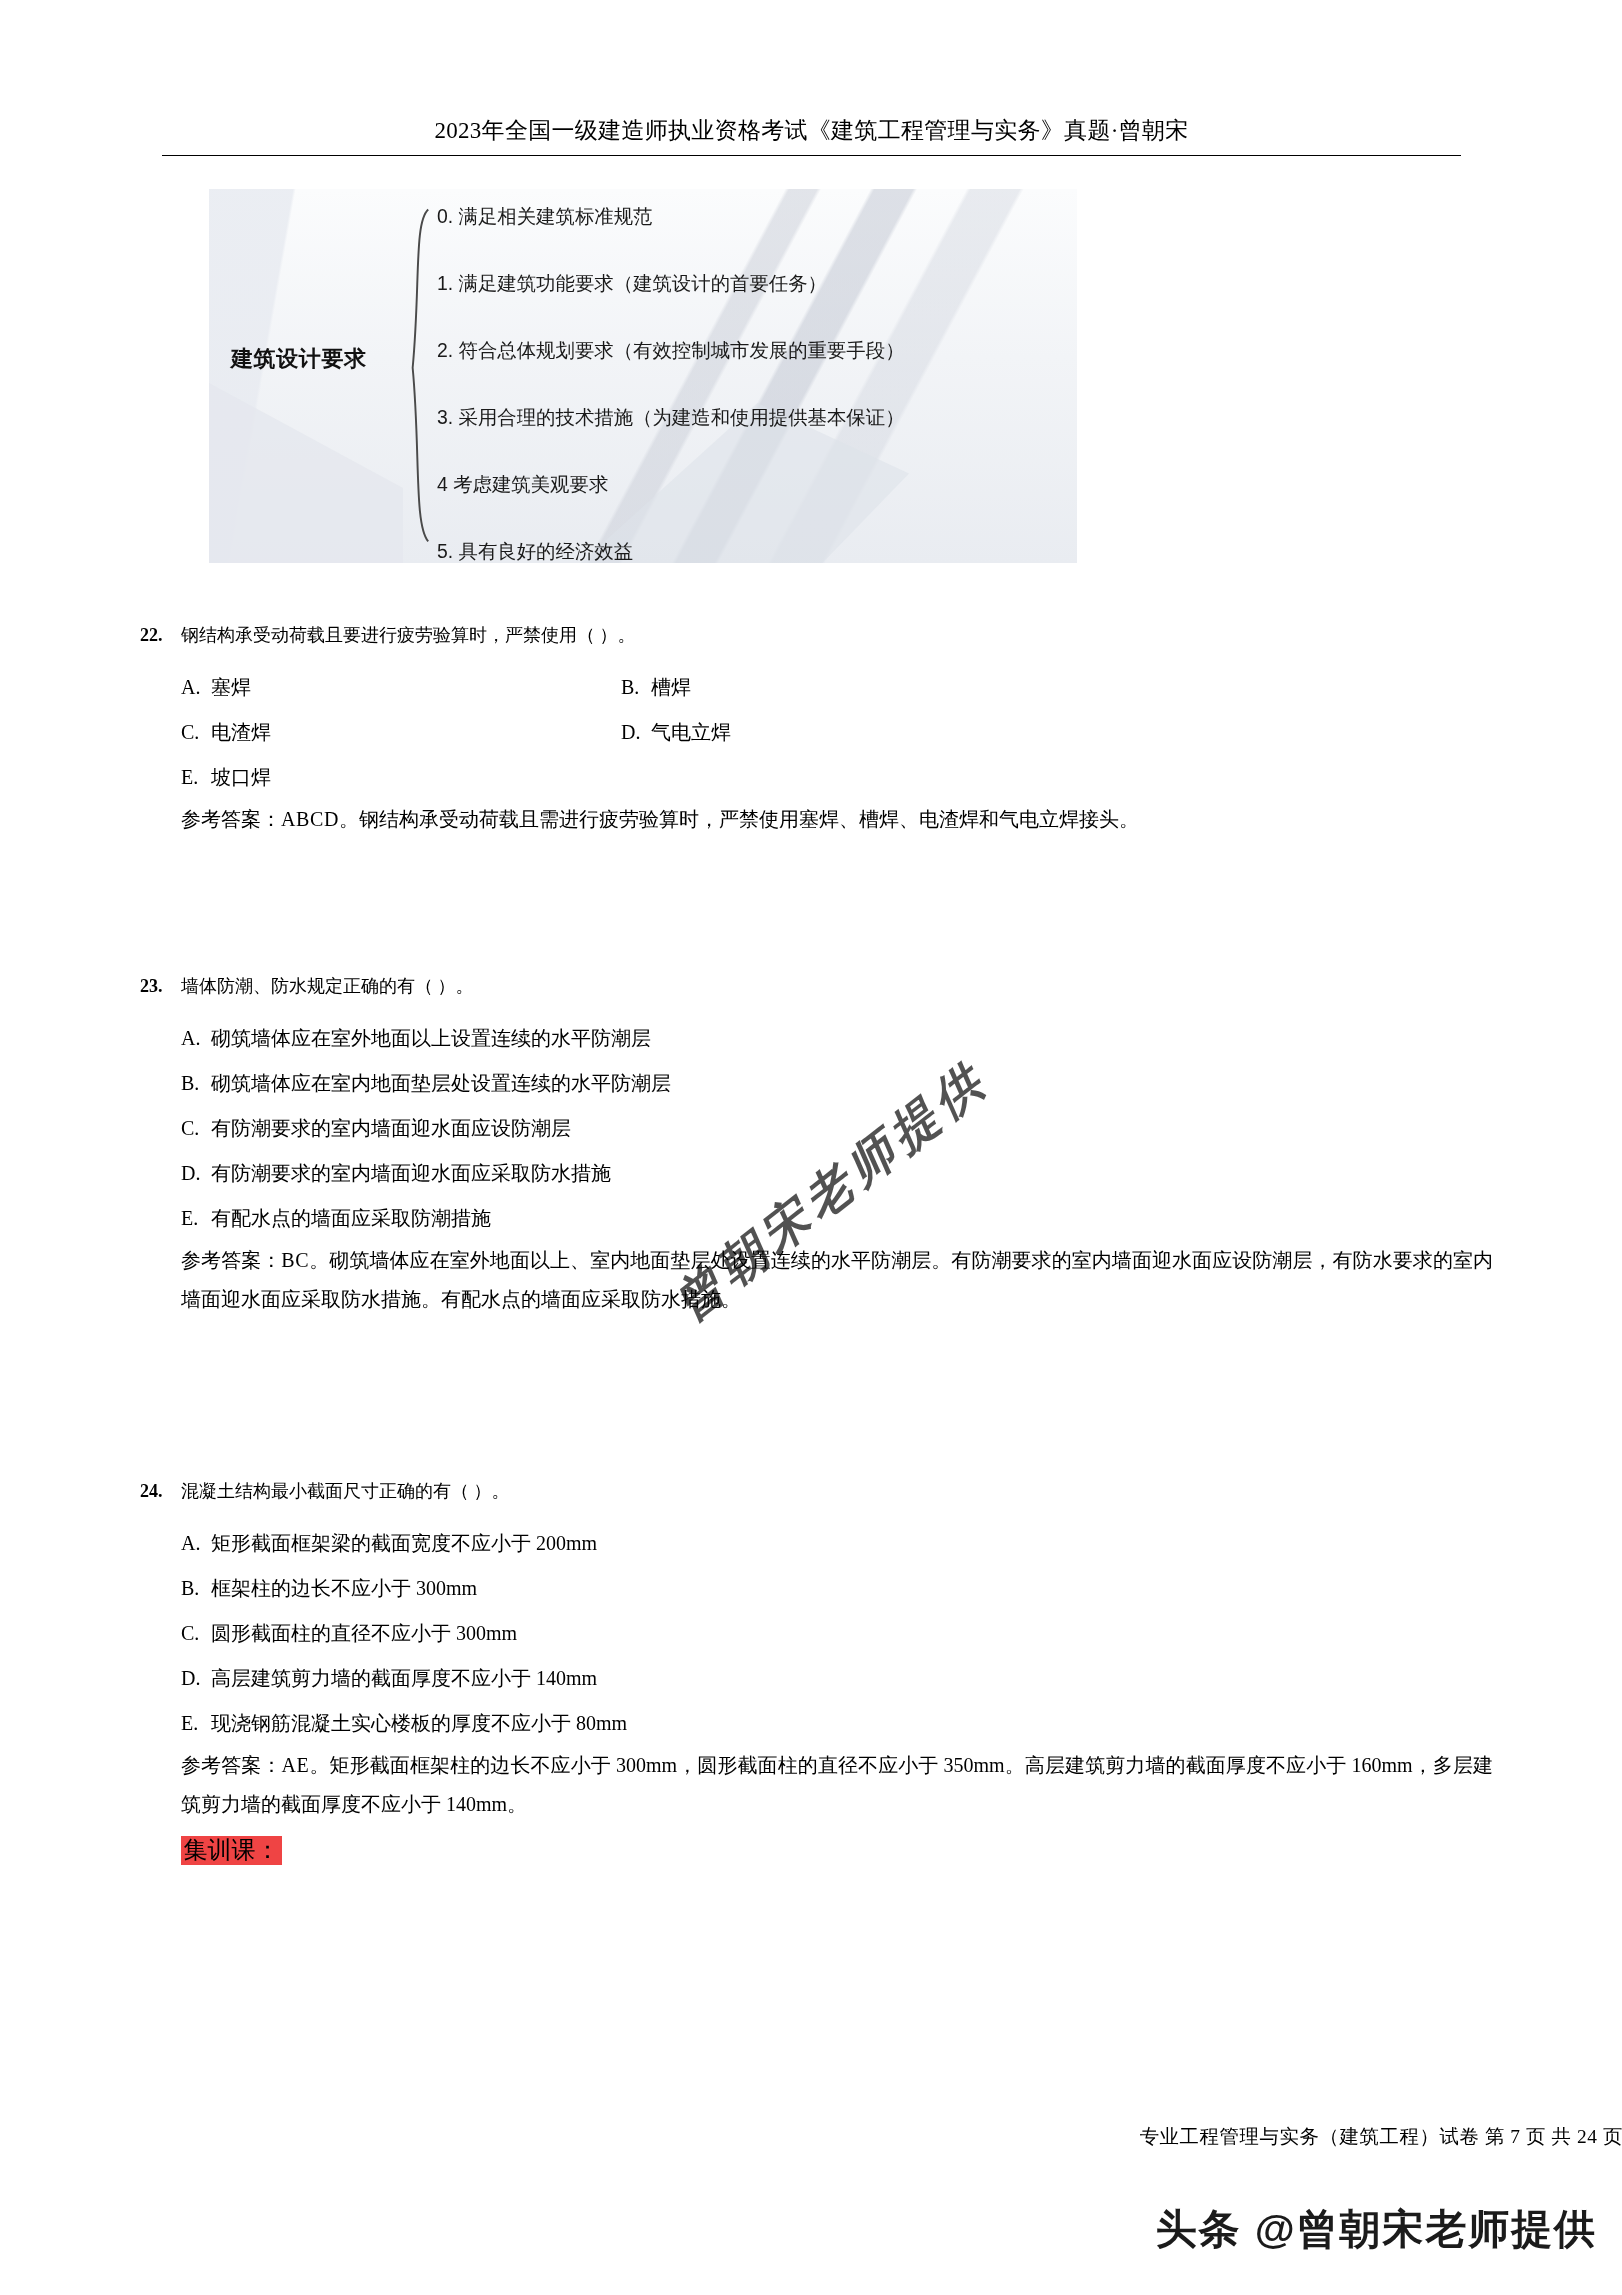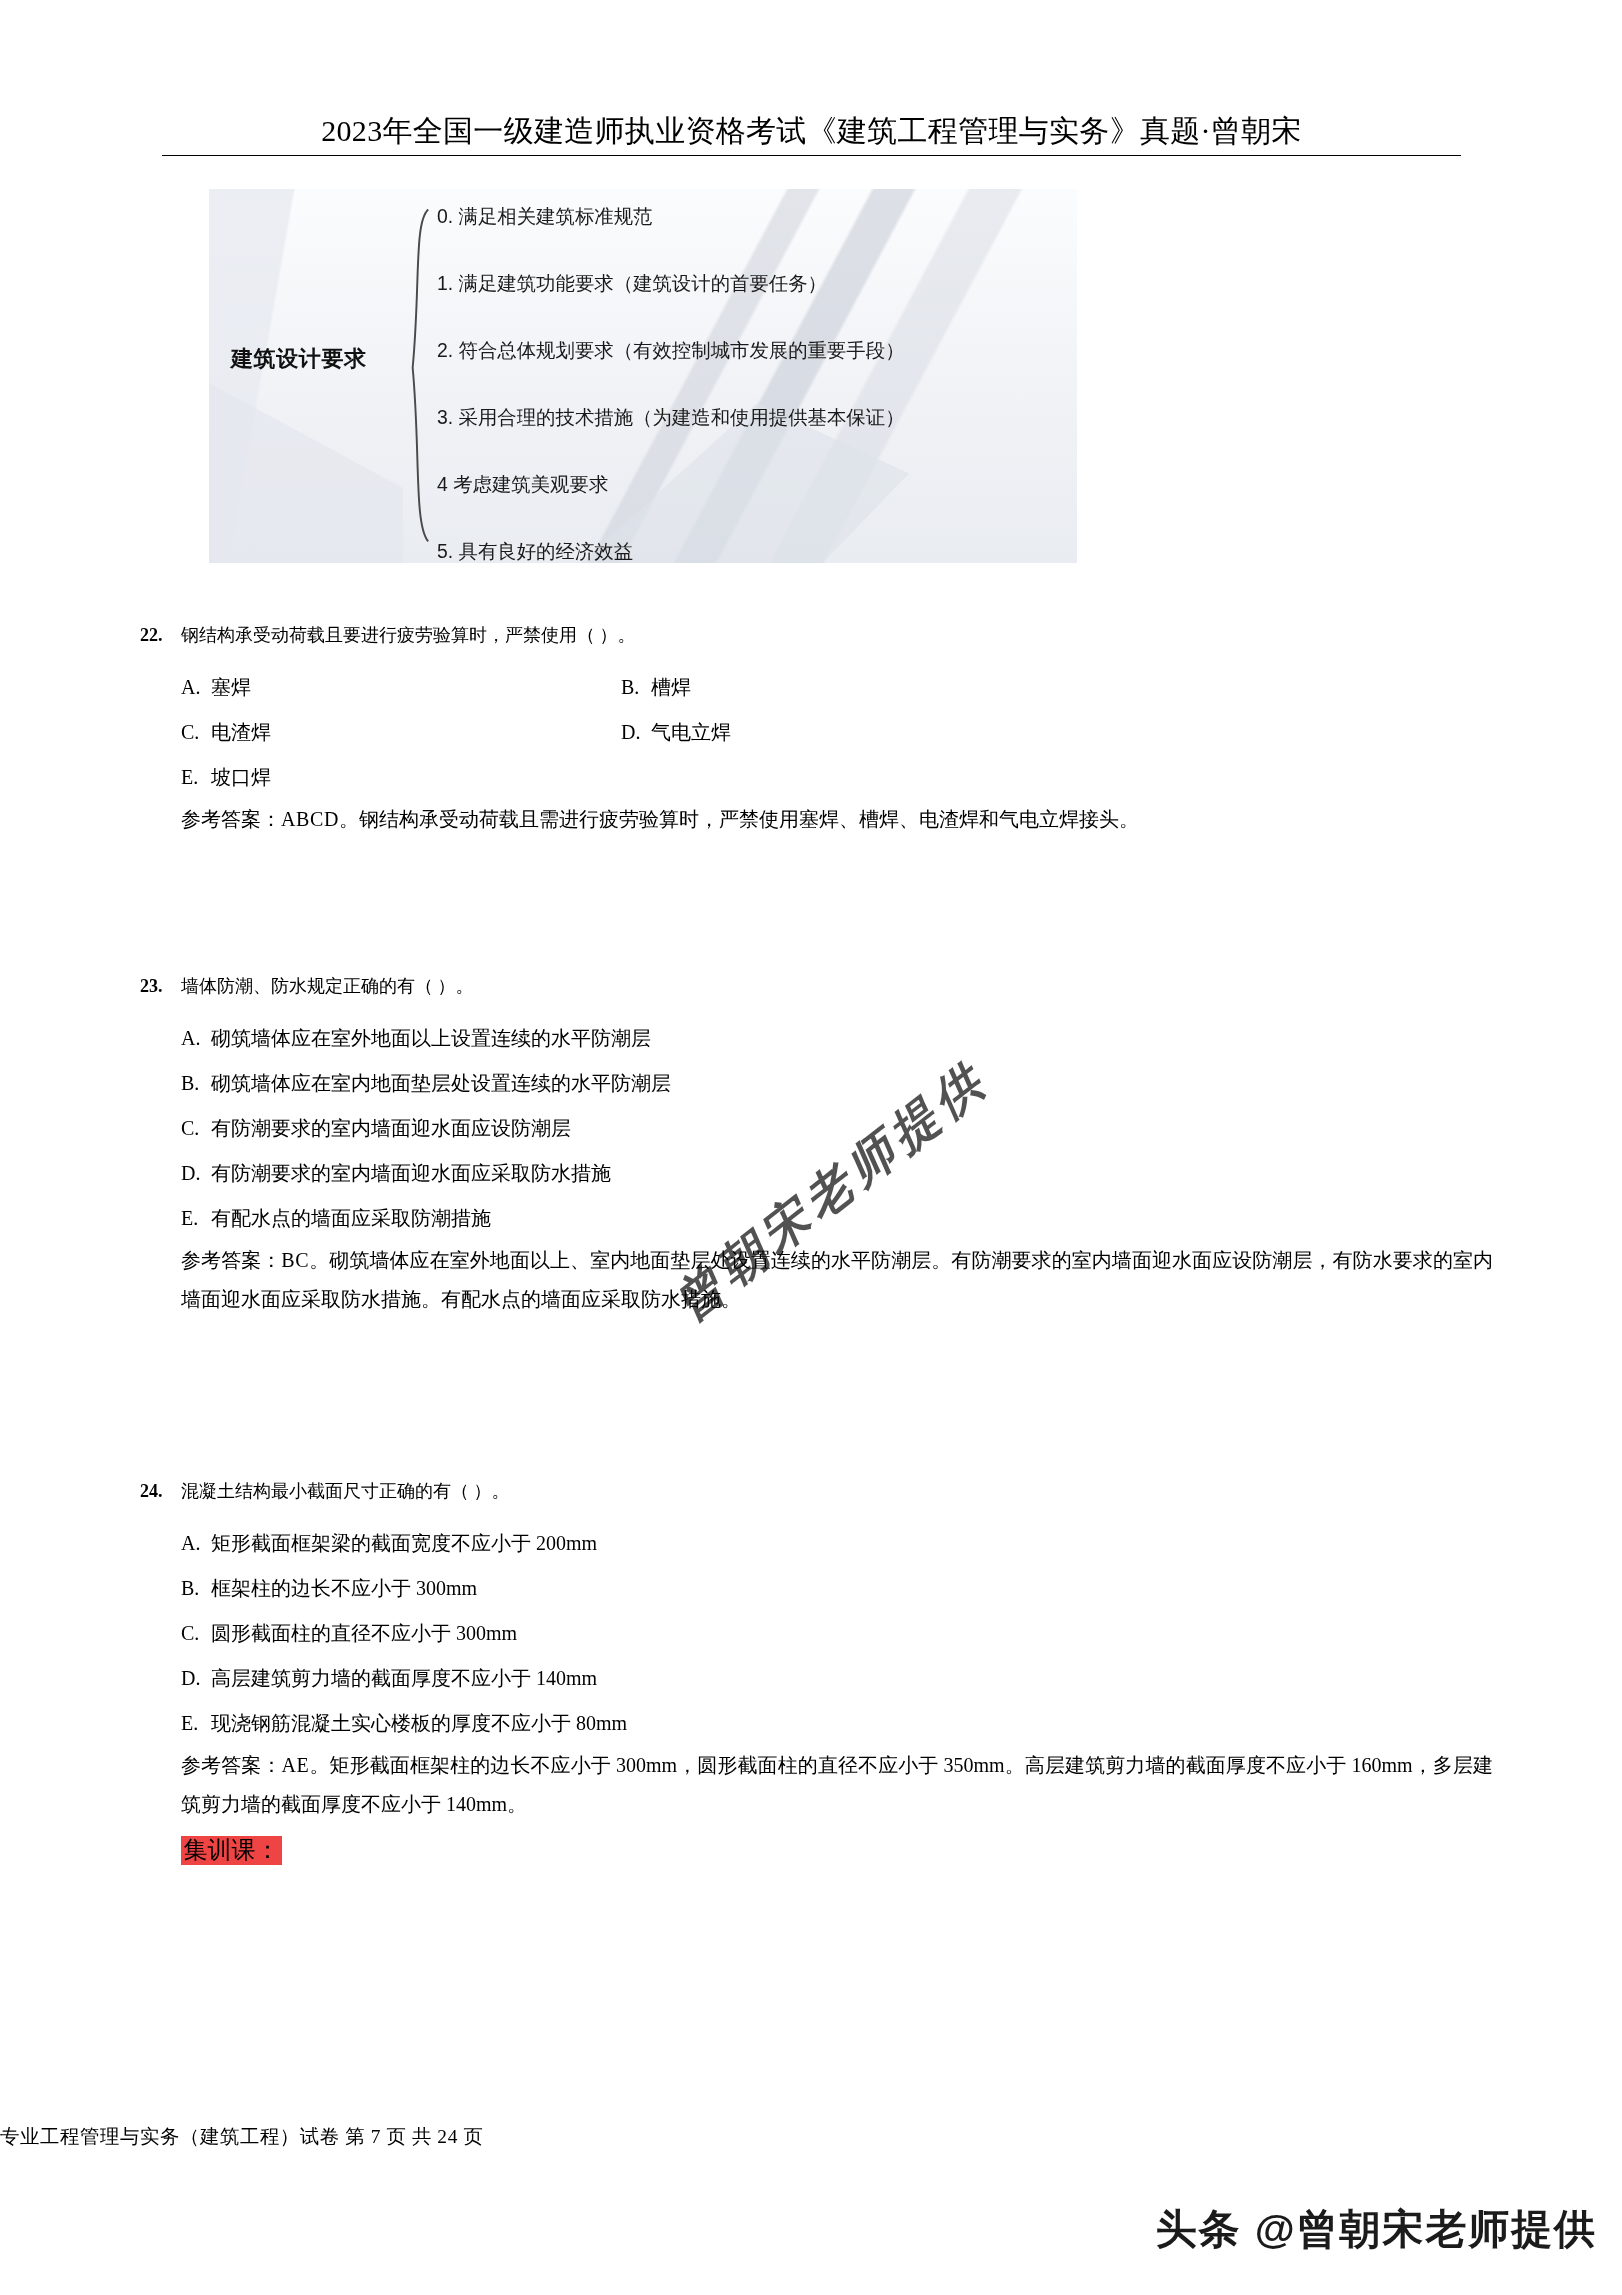--- a/index.html
+++ b/index.html
@@ -21,21 +21,21 @@
 
   
   .header {
     position: absolute;
     top: 115px;
     left: 167px;
     right: 167px;
     height: 45px;
   }
   .header-title {
-    font-size: 30px;
+    font-size: 23px;
     letter-spacing: 0.3px;
     text-align: center;
     white-space: nowrap;
     line-height: 31px;
     font-family: "Liberation Serif", "DejaVu Serif", serif;
   }
   .header-rule {
     position: absolute;
     left: -5.2px;
     right: -5.2px;
@@ -143,21 +143,21 @@
     line-height: 34px;
     padding: 1.3px 2.6px;
   }
 
   
   .footer {
     position: absolute;
     left: 0;
     right: 0;
     top: 2123px;
-    text-align: left;
+    text-align: right;
     font-size: 19.4px;
     letter-spacing: 0.6px;
     white-space: nowrap;
   }
 
   
   .wm-diagonal {
     position: absolute;
     left: 700px;
     top: 1270px;

